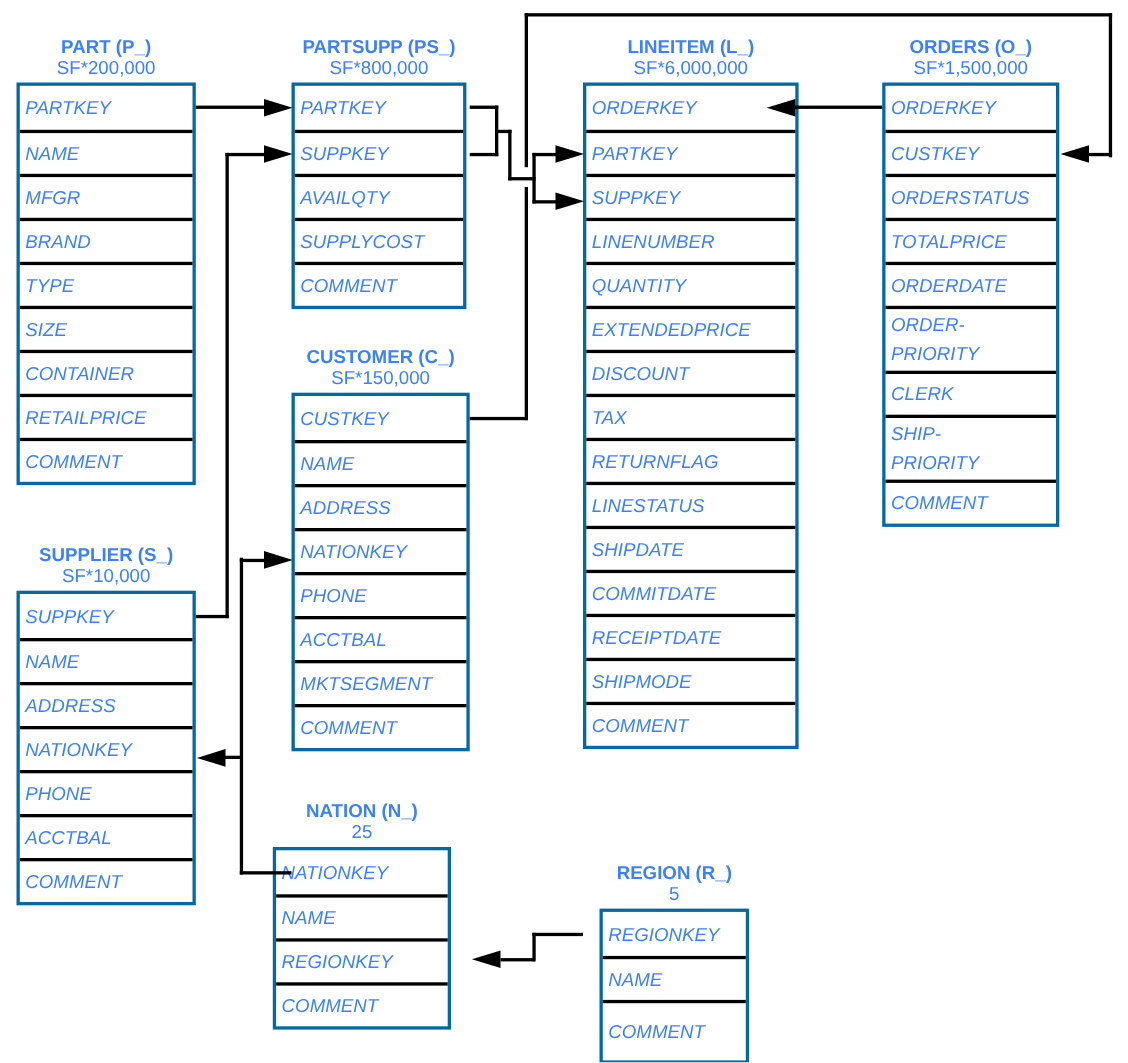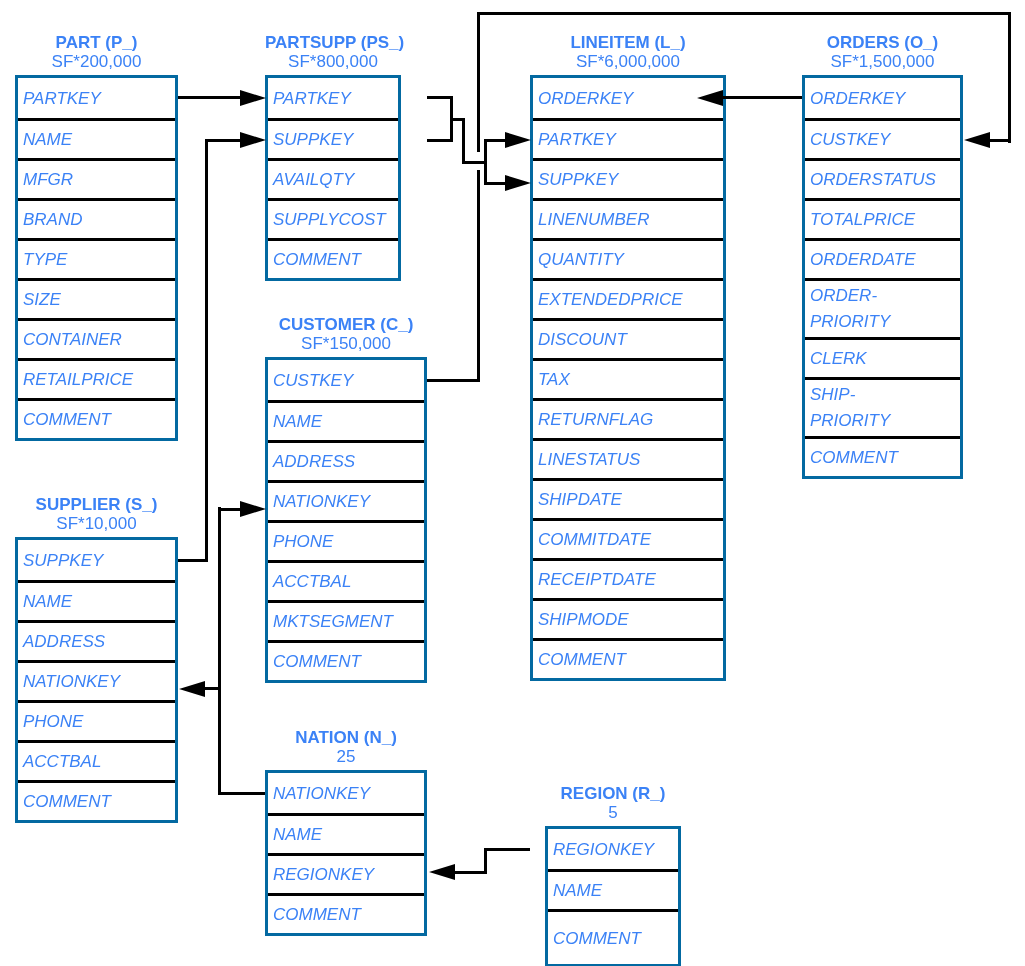--- a/index.html
+++ b/index.html
@@ -25,26 +25,26 @@
   #t-region .t-row:last-child { min-height: 55px; }
 
   .ln { position: absolute; background: #000000; }
   .ah { position: absolute; width: 0; height: 0;
         border-top: 8px solid transparent; border-bottom: 8px solid transparent; }
   .ah-r { border-left: 26px solid #000000; }
   .ah-l { border-right: 26px solid #000000; }
 
   
   #t-part     { left:15px;  top:33px;  width:163px; }
-  #t-partsupp { left:265px; top:33px;  width:136px; }
+  #t-partsupp { left:265px; top:33px;  width:159px; }
   #t-lineitem { left:530px; top:33px;  width:196px; }
   #t-orders   { left:802px; top:33px;  width:161px; }
   #t-customer { left:265px; top:315px; width:162px; }
   #t-supplier { left:15px;  top:495px; width:163px; }
-  #t-nation   { left:265px; top:728px; width:162px; }
+  #t-nation   { left:248px; top:728px; width:162px; }
   #t-region   { left:530px; top:784px; width:136px;padding-left:15px; }
 </style>
 </head>
 <body>
 
 <div id="canvas">
 
   <div class="tbl" id="t-part">
     <div class="tbl-title">PART (P_)</div>
     <div class="tbl-card">SF*200,000</div>

